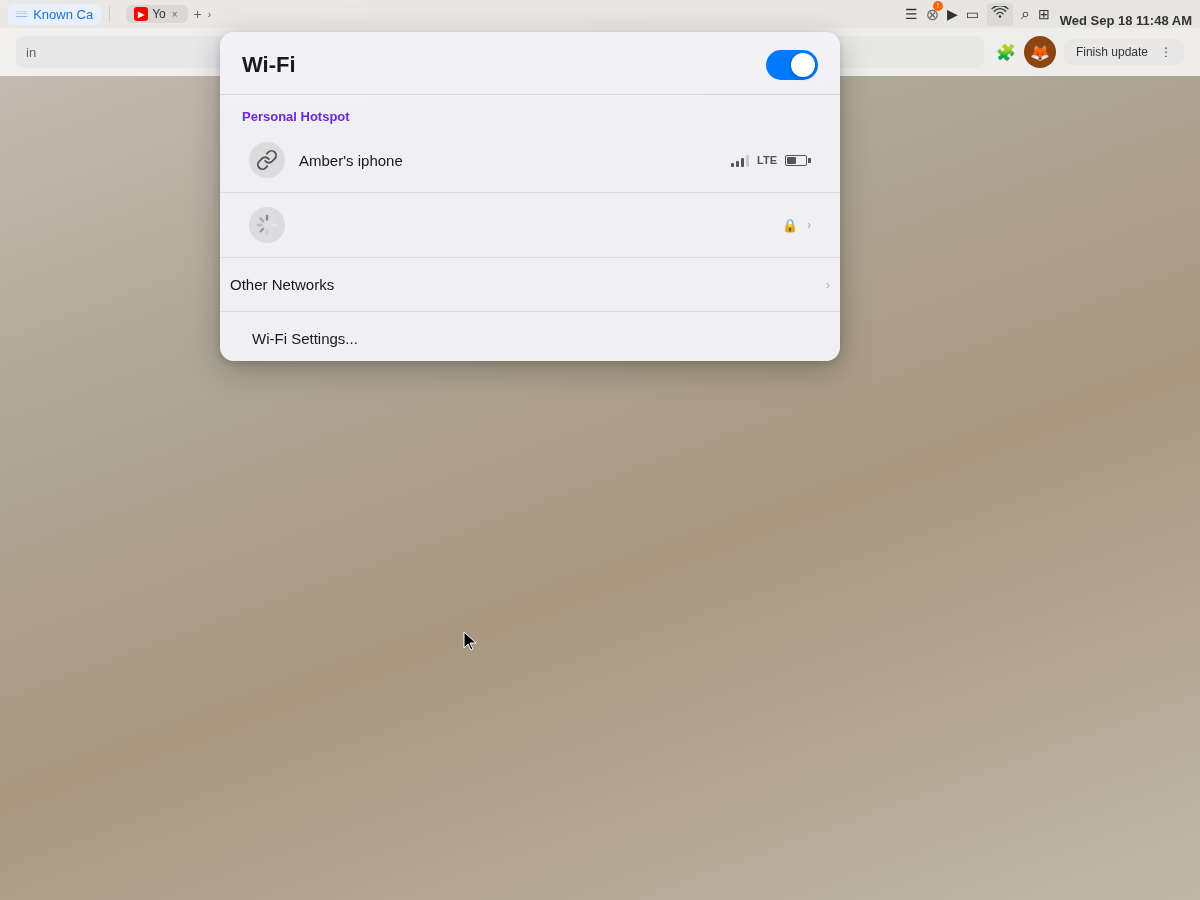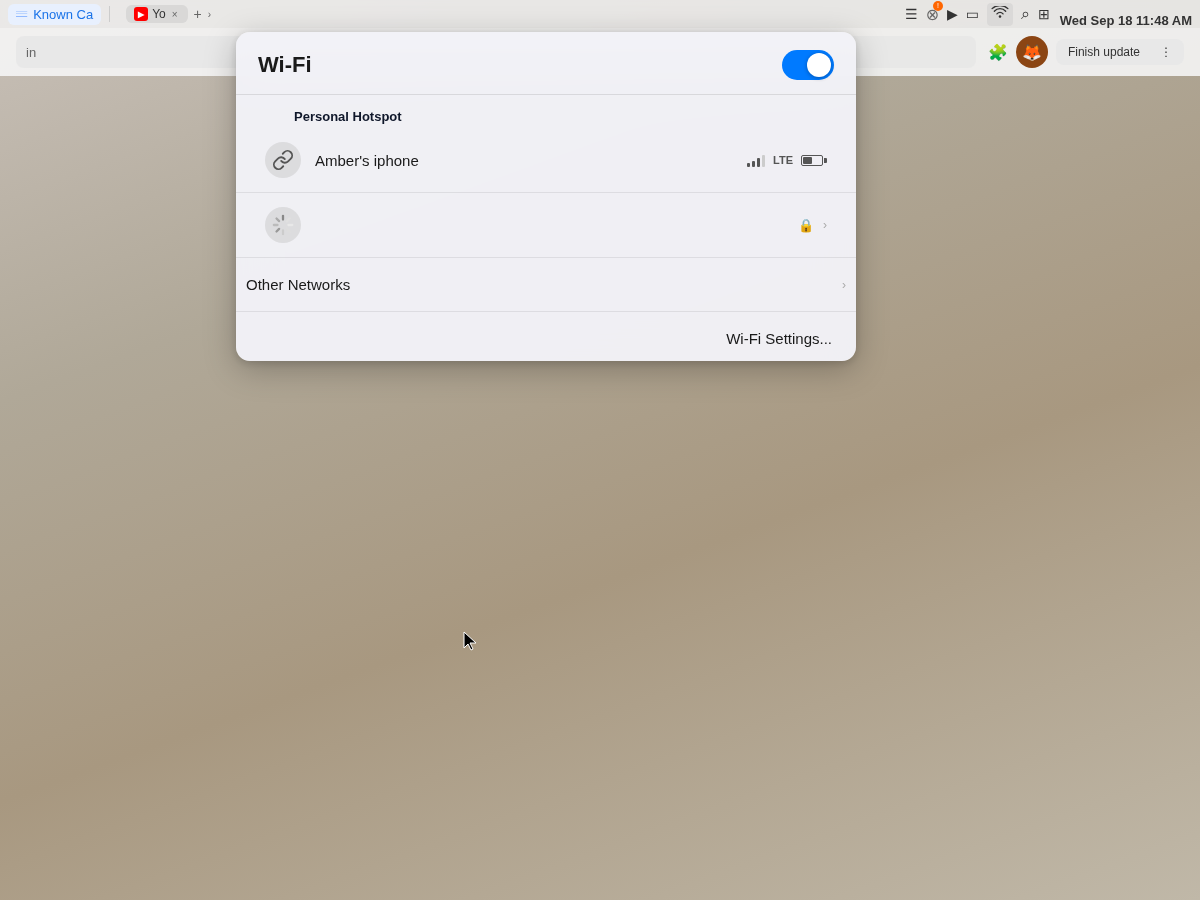--- a/index.html
+++ b/index.html
@@ -204,33 +204,33 @@
     .finish-update-btn {
       background: #e8e8e8;
       border: none;
       border-radius: 8px;
       padding: 6px 12px;
       font-size: 12px;
       color: #333;
       cursor: pointer;
       display: flex;
       align-items: center;
-      gap: 20px;
+      gap: 12px;
     }
 
     .puzzle-icon {
       font-size: 16px;
       color: #555;
     }
 
     
     .wifi-panel {
       position: absolute;
       top: 32px;
-      left: 236px;
+      left: 220px;
       width: 620px;
       background: rgba(242,242,247,0.97);
       border-radius: 14px;
       box-shadow: 0 8px 32px rgba(0,0,0,0.25), 0 2px 8px rgba(0,0,0,0.15);
       overflow: hidden;
       z-index: 200;
       backdrop-filter: blur(20px);
     }
 
     .wifi-header {
@@ -269,23 +269,22 @@
 
     .wifi-divider {
       height: 1px;
       background: rgba(0,0,0,0.1);
       margin: 0 0;
     }
 
     .section-label {
       font-size: 13px;
       font-weight: 600;
-      color: #0f172a;
+      color: #6d28d9;
       padding: 14px 22px 8px;
-      margin-left: 36px;
     }
 
     .network-item {
       display: flex;
       align-items: center;
       padding: 10px 29px;
       cursor: pointer;
       position: relative;
     }
 
@@ -390,25 +389,24 @@
       margin-left: 8px;
     }
 
     .section-divider {
       height: 1px;
       background: rgba(0,0,0,0.08);
       margin: 4px 0;
     }
 
     .wifi-settings-item {
-      padding: 14px 24px;
+      padding: 14px 32px;
       font-size: 15px;
       color: #1a1a1a;
       cursor: pointer;
-      text-align: right;
     }
 
     
     .cursor {
       position: absolute;
       top: 630px;
       left: 460px;
       width: 0;
       height: 0;
       z-index: 999;

